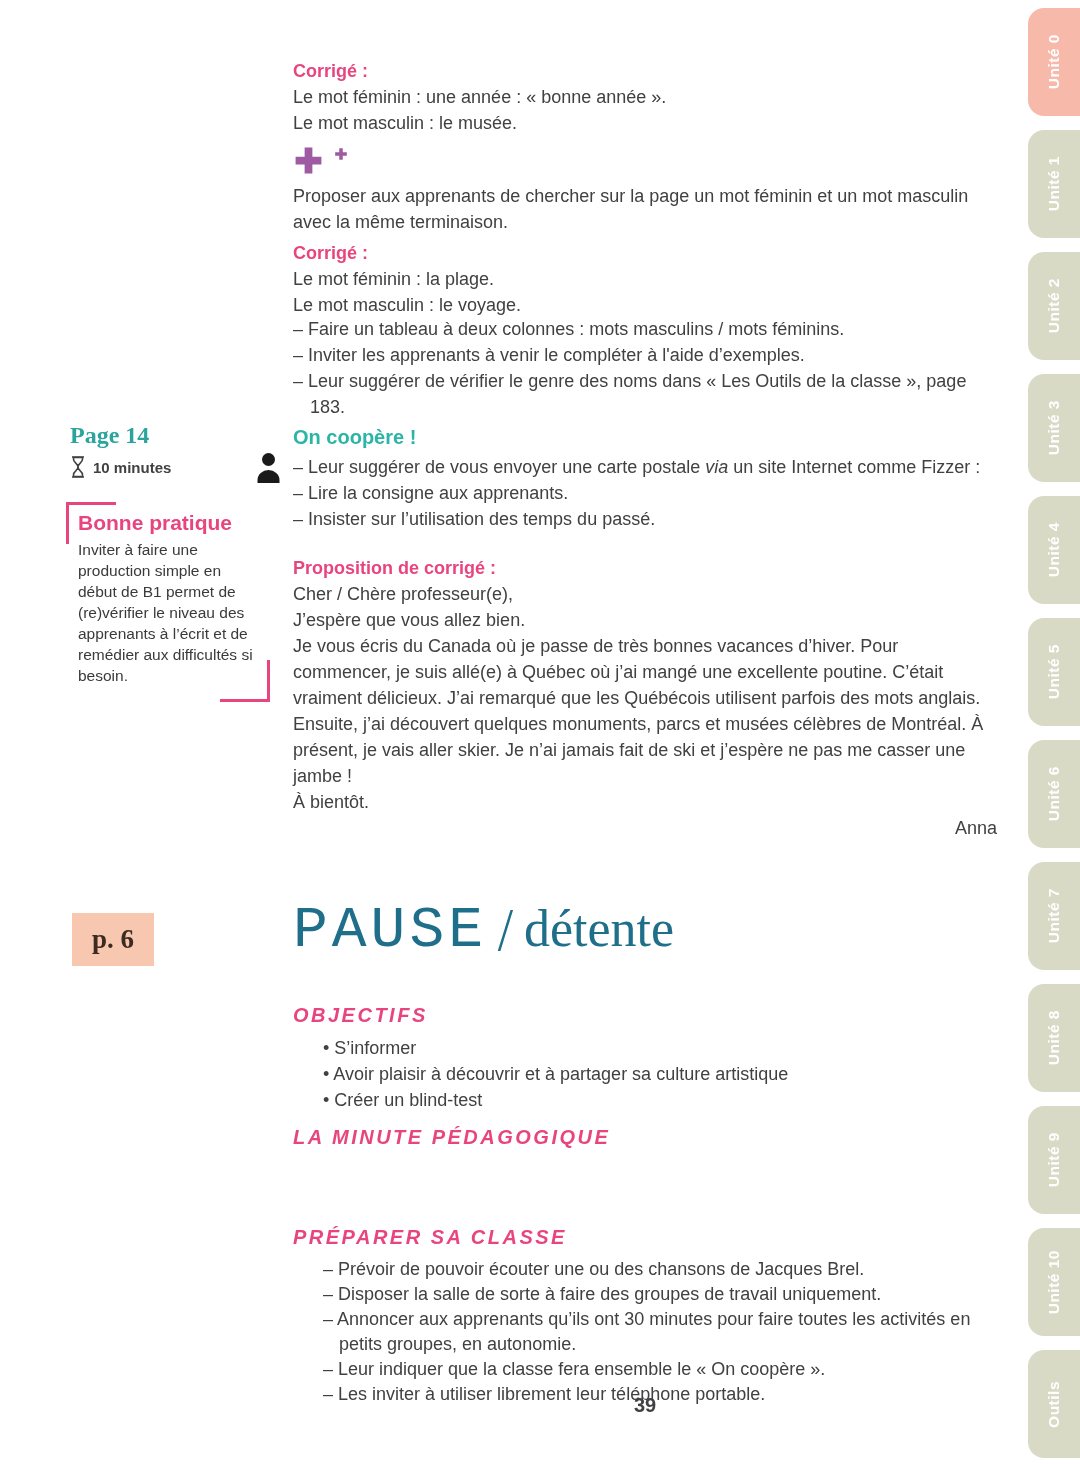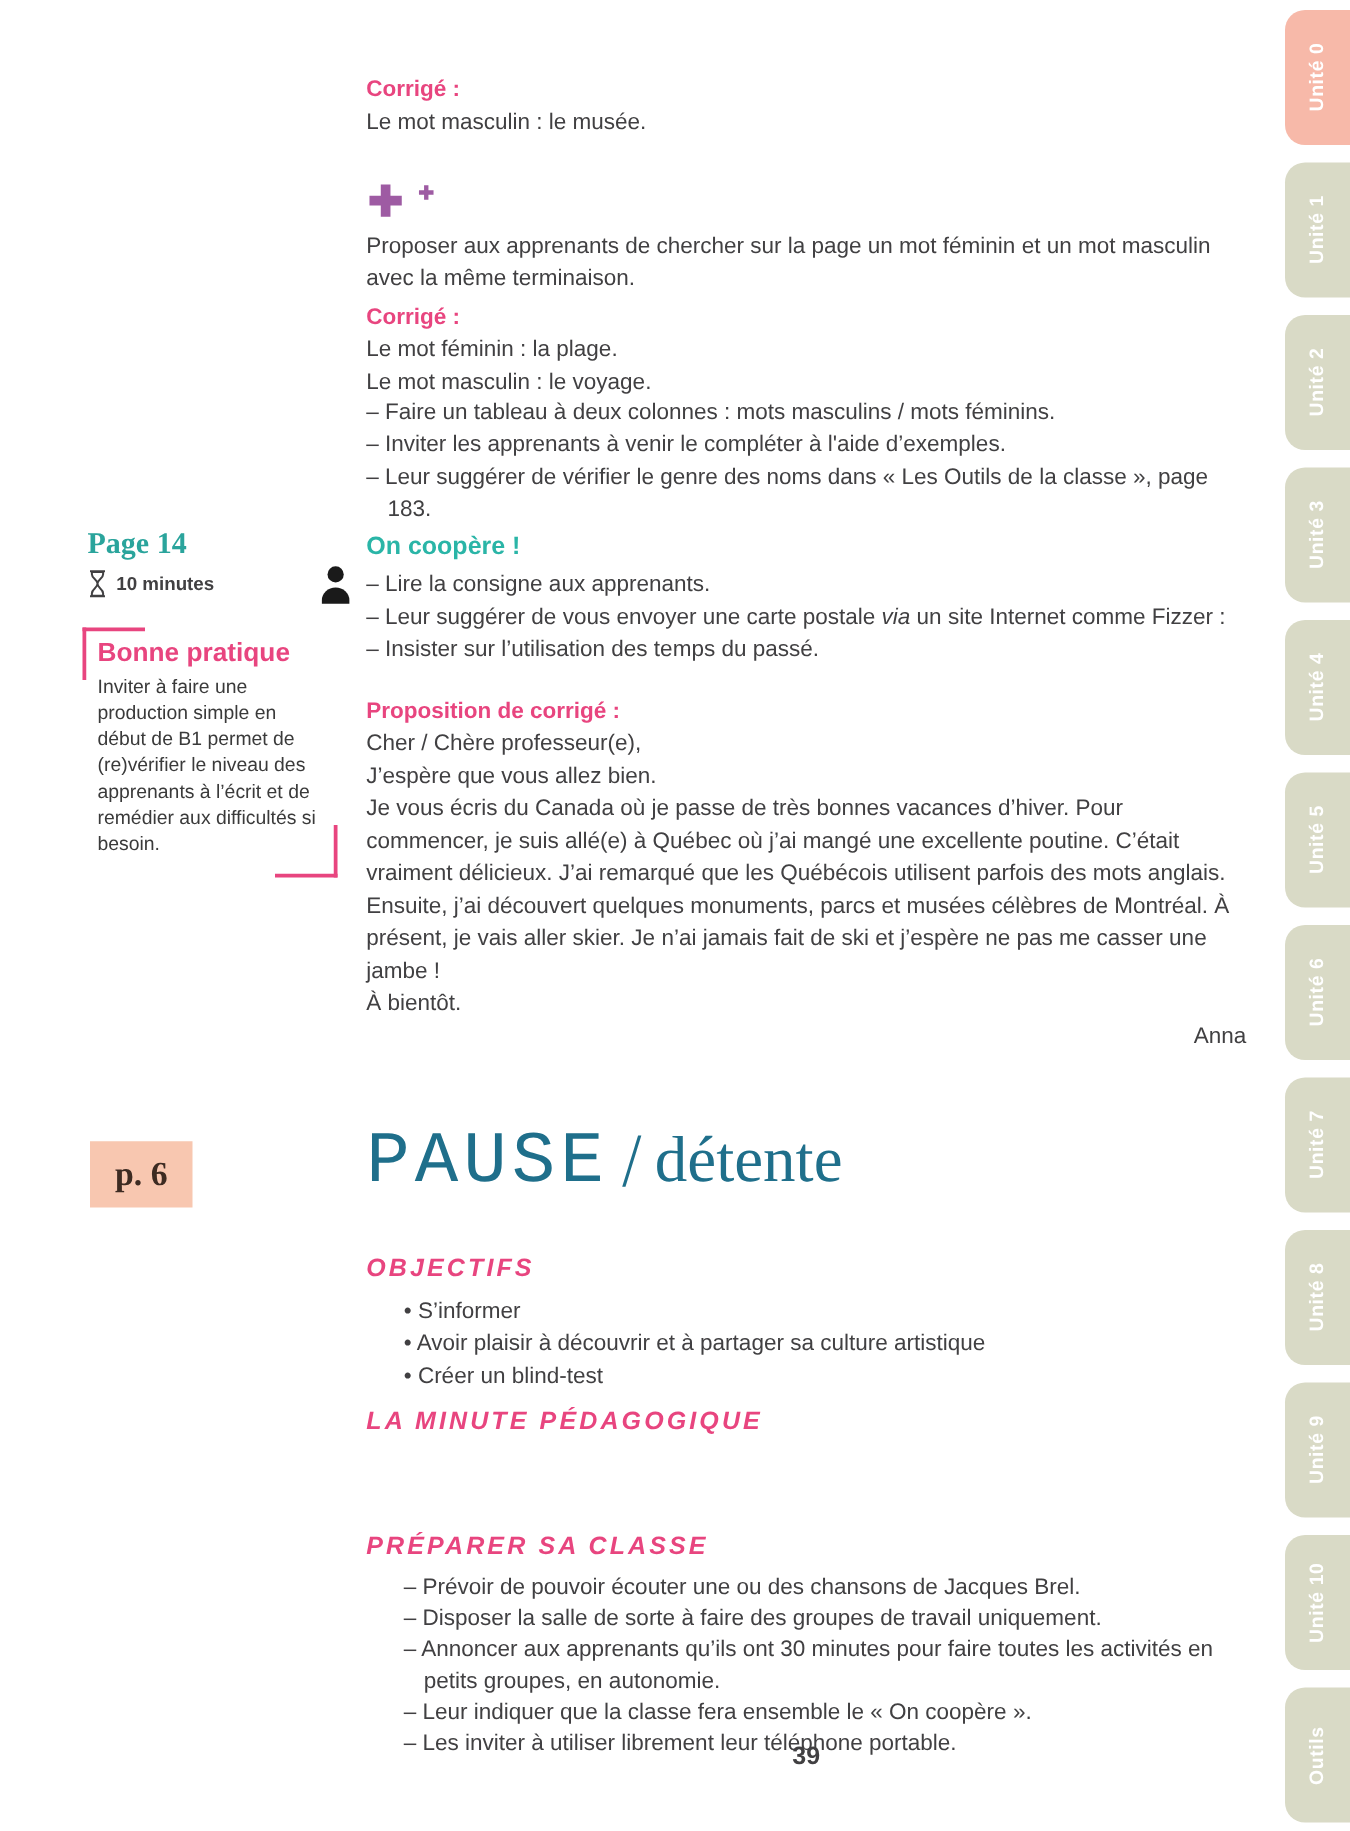--- a/index.html
+++ b/index.html
@@ -82,20 +82,21 @@
 
   .icon { display: inline-block; line-height: 0; }
 </style>
 </head>
 <body>
 
 <div class="page">
 
   <div class="abs main-col" style="top:58px">
     <div class="pink-head">Corrigé :</div>
+    <div class="body-text">Le mot féminin : une année : « bonne année ».</div>
     <div class="body-text">Le mot masculin : le musée.</div>
   </div>
 
   <div class="abs main-col plus-row" style="top:145px">
     <span class="icon">
       <svg width="31" height="31" viewBox="0 0 24 24">
           <path d="M9 2 h6 v7 h7 v6 h-7 v7 h-6 v-7 h-7 v-6 h7 Z" fill="#9e5ba3"></path>
         </svg>
     </span>
     <span class="icon" style="margin-top:2px">
@@ -139,22 +140,22 @@
 
   <div class="abs bp-box" style="left:66px; top:502px">
     <div class="bracket bracket-tl"></div>
     <div class="bracket bracket-br"></div>
     <div class="bp-title">Bonne pratique</div>
     <div class="bp-body">Inviter à faire une production simple en début de B1 permet de (re)vérifier le niveau des apprenants à l’écrit et de remédier aux difficultés si besoin.</div>
   </div>
 
   <div class="abs main-col" style="top:424px">
     <div class="teal-head" style="margin-bottom:4px">On coopère !</div>
+    <div class="body-text hang"><span>– Leur suggérer de vous envoyer une carte postale </span><em>via</em><span> un site Internet comme Fizzer :</span></div>
     <div class="body-text hang">– Lire la consigne aux apprenants.</div>
-    <div class="body-text hang"><span>– Leur suggérer de vous envoyer une carte postale </span><em>via</em><span> un site Internet comme Fizzer :</span></div>
     <div class="body-text hang">– Insister sur l’utilisation des temps du passé.</div>
   </div>
 
   <div class="abs main-col" style="top:555px">
     <div class="pink-head">Proposition de corrigé :</div>
     <div class="body-text">Cher / Chère professeur(e),</div>
     <div class="body-text">J’espère que vous allez bien.</div>
     <div class="body-text">Je vous écris du Canada où je passe de très bonnes vacances d’hiver. Pour commencer, je suis allé(e) à Québec où j’ai mangé une excellente poutine. C’était vraiment délicieux. J’ai remarqué que les Québécois utilisent parfois des mots anglais. Ensuite, j’ai découvert quelques monuments, parcs et musées célèbres de Montréal. À présent, je vais aller skier. Je n’ai jamais fait de ski et j’espère ne pas me casser une jambe !</div>
     <div class="body-text">À bientôt.</div>
     <div class="body-text sig">Anna</div>

